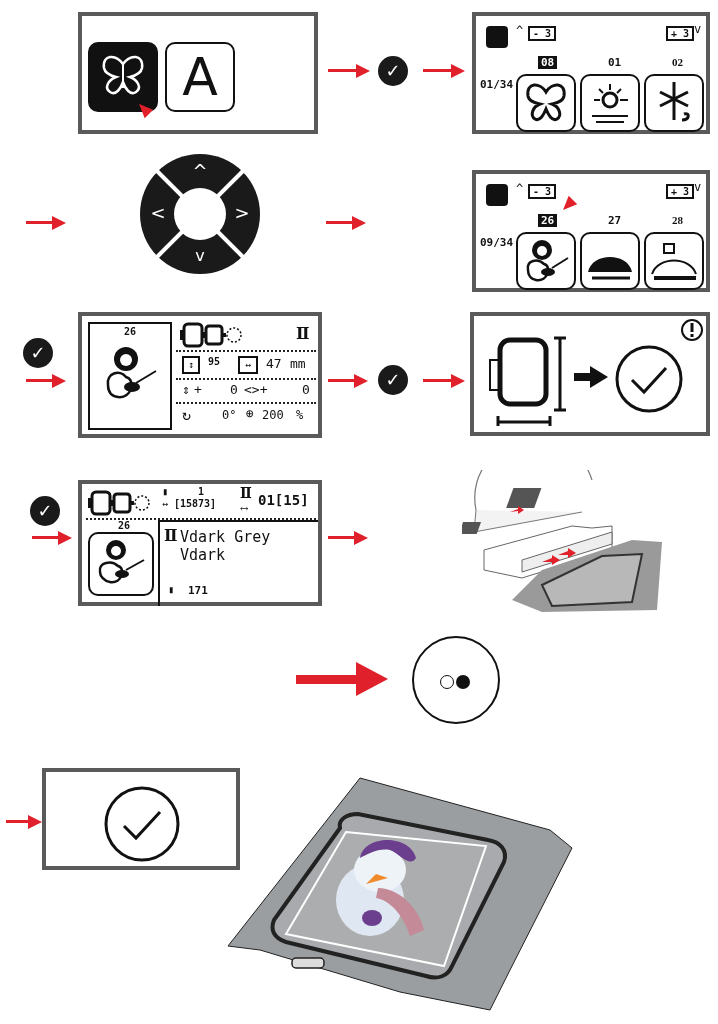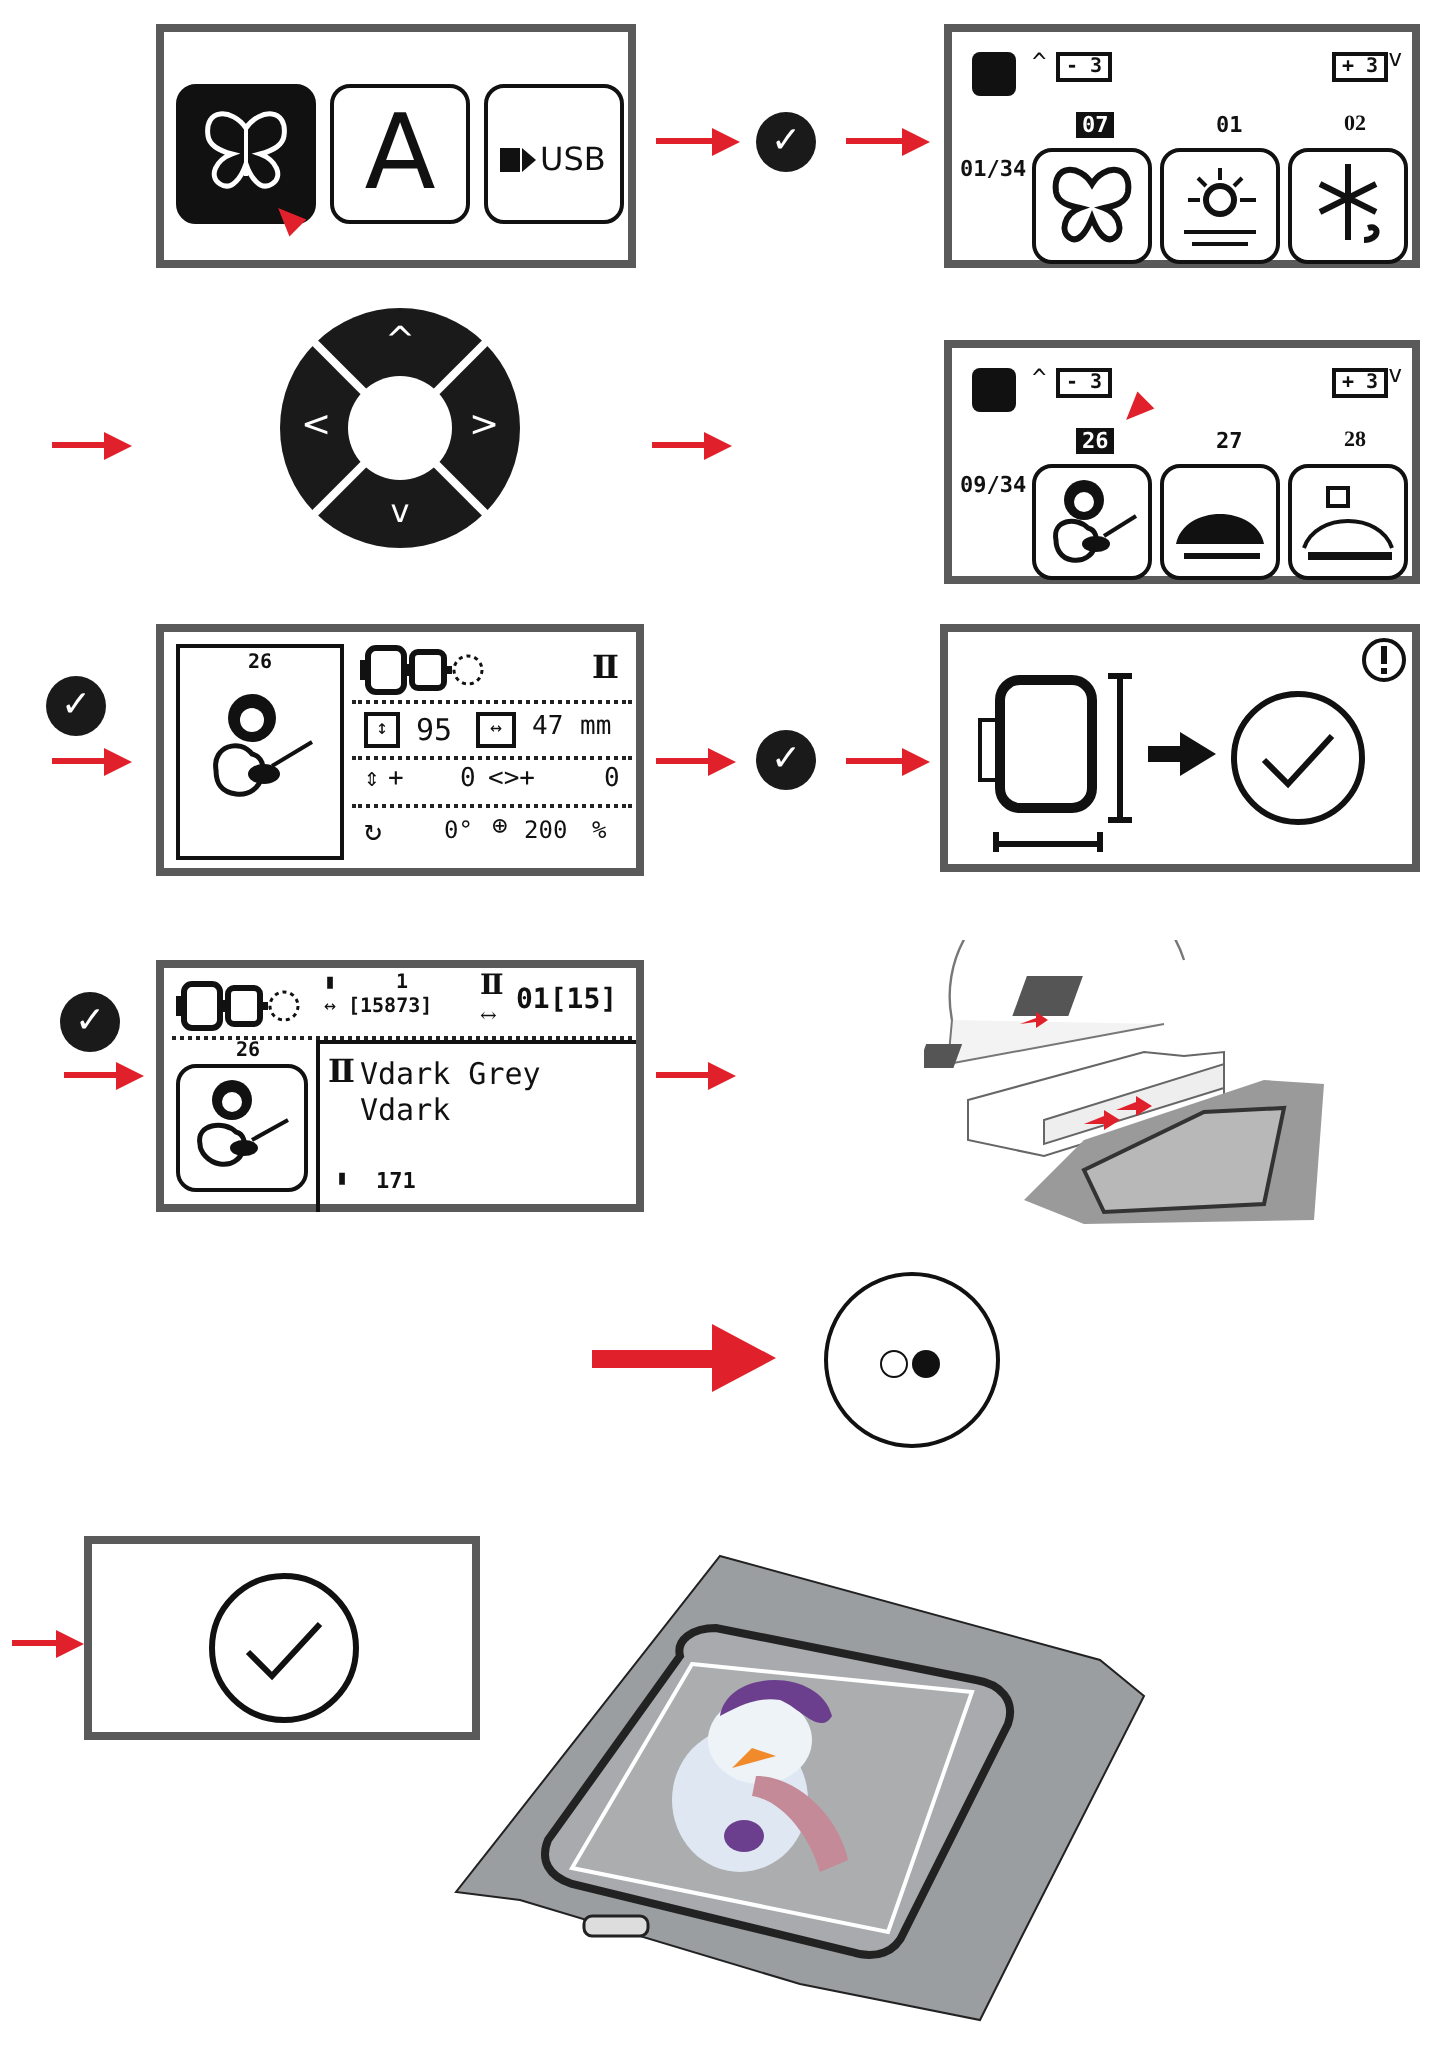--- a/index.html
+++ b/index.html
@@ -24,47 +24,40 @@
   <div class="tile" style="left:6px;top:26px;width:70px;height:70px;background:#111;">
     <svg width="66" height="66" viewBox="0 0 66 66">
       <path d="M33 20 C26 10 12 10 14 24 C15 30 22 32 26 33 C18 36 14 44 20 48 C26 52 31 44 33 38 C35 44 40 52 46 48 C52 44 48 36 40 33 C44 32 51 30 52 24 C54 10 40 10 33 20 Z" fill="none" stroke="#fff" stroke-width="2.5"></path>
       <line x1="33" y1="18" x2="33" y2="44" stroke="#fff" stroke-width="2"></line>
     </svg>
     <div class="abs" style="left:48px;top:58px;width:0;height:0;border-left:6px solid transparent;border-right:6px solid transparent;border-bottom:14px solid #e0202a;transform:rotate(-45deg);"></div>
   </div>
   <div class="tile" style="left:83px;top:26px;width:70px;height:70px;">
     <div style="font-family:'DejaVu Sans',sans-serif;font-size:52px;text-align:center;line-height:66px;">A</div>
   </div>
-  <div class="tile" style="left:160px;top:26px;width:70px;height:70px;">
-    <div style="position:absolute;left:6px;top:26px;display:flex;align-items:center;">
-      <span style="display:inline-block;width:10px;height:12px;background:#111;margin-right:1px;"></span>
-      <span style="display:inline-block;width:0;height:0;border-top:6px solid transparent;border-bottom:6px solid transparent;border-left:7px solid #111;margin-right:2px;"></span>
-      <span style="font-family:'DejaVu Sans',sans-serif;font-size:16px;">USB</span>
-    </div>
-  </div>
 </div>
 
 <div class="arrow" style="left:328px;top:64px;width:42px;">
     <div class="shaft" style="width:30px;"></div>
     <div class="head" style="left:28px;"></div>
   </div>
 <div class="badge" style="left:378px;top:56px;">✓</div>
 <div class="arrow" style="left:423px;top:64px;width:42px;">
     <div class="shaft" style="width:30px;"></div>
     <div class="head" style="left:28px;"></div>
   </div>
 
 <div class="lcd" style="left:472px;top:12px;width:238px;height:122px;">
   <div class="abs" style="left:10px;top:10px;width:22px;height:22px;background:#111;border-radius:4px;"></div>
   <div class="abs" style="left:40px;top:8px;font-size:12px;">^</div>
   <div class="abs pix" style="left:52px;top:10px;border:2px solid #111;font-size:10px;padding:0 3px;">- 3</div>
   <div class="abs pix" style="left:190px;top:10px;border:2px solid #111;font-size:10px;padding:0 3px;">+ 3</div>
   <div class="abs" style="left:218px;top:6px;font-size:12px;">v</div>
   <div class="abs pix" style="left:4px;top:62px;font-size:11px;">01/34</div>
-  <div class="numbox pix sel" style="left:62px;top:40px;">07</div>
+  <div class="numbox pix sel" style="left:62px;top:40px;">08</div>
   <div class="numbox pix" style="left:132px;top:40px;">01</div>
   <div class="numbox pix" style="left:196px;top:40px;font-family:Liberation Serif, serif;">02</div>
   <div class="tile" style="left:40px;top:58px;width:60px;height:58px;">
     <svg width="56" height="54" viewBox="0 0 56 54">
         <path d="M28 16 C22 6 8 6 10 20 C11 26 18 27 22 28 C14 31 12 40 17 43 C22 46 26 38 28 33 C30 38 34 46 39 43 C44 40 42 31 34 28 C38 27 45 26 46 20 C48 6 34 6 28 16 Z" fill="none" stroke="#111" stroke-width="3"></path>
       </svg>
   </div>
   <div class="tile" style="left:104px;top:58px;width:60px;height:58px;">
     <svg width="56" height="54" viewBox="0 0 56 54">
         <circle cx="28" cy="24" r="7" fill="none" stroke="#111" stroke-width="3"></circle>
@@ -169,21 +162,21 @@
     <rect x="2" y="8" width="4" height="10" fill="#111"></rect>
       <rect x="6" y="2" width="18" height="22" rx="4" fill="none" stroke="#111" stroke-width="3"></rect>
     <rect x="24" y="10" width="4" height="6" fill="#111"></rect>
       <rect x="28" y="4" width="16" height="18" rx="3" fill="none" stroke="#111" stroke-width="3"></rect>
     <rect x="44" y="11" width="4" height="4" fill="#111"></rect>
       <circle cx="56" cy="13" r="7" fill="none" stroke="#111" stroke-width="1.5" stroke-dasharray="2 2"></circle>
   </svg>
   <div class="abs" style="left:214px;top:8px;font-family:'DejaVu Serif',serif;font-weight:bold;font-size:16px;">Ⅱ</div>
   <div class="dotline" style="left:94px;top:34px;width:140px;"></div>
   <div class="abs" style="left:100px;top:40px;width:14px;height:14px;border:2px solid #111;font-size:10px;text-align:center;line-height:14px;">↕</div>
-  <div class="abs pix" style="left:126px;top:40px;font-size:15px;font-weight:normal;">95</div>
+  <div class="abs pix" style="left:126px;top:40px;font-size:10px;font-weight:bold;">95</div>
   <div class="abs" style="left:156px;top:40px;width:16px;height:14px;border:2px solid #111;font-size:10px;text-align:center;line-height:14px;">↔</div>
   <div class="abs pix" style="left:184px;top:40px;font-size:13px;font-weight:normal;">47</div>
   <div class="abs pix" style="left:208px;top:40px;font-size:13px;font-weight:normal;">mm</div>
   <div class="dotline" style="left:94px;top:62px;width:140px;"></div>
   <div class="abs" style="left:100px;top:66px;font-size:13px;">⇕</div>
   <div class="abs pix" style="left:112px;top:66px;font-size:13px;font-weight:normal;">+</div>
   <div class="abs pix" style="left:148px;top:66px;font-size:13px;font-weight:normal;">0</div>
   <div class="abs pix" style="left:162px;top:66px;font-size:13px;font-weight:normal;">&lt;&gt;+</div>
   <div class="abs pix" style="left:220px;top:66px;font-size:13px;font-weight:normal;">0</div>
   <div class="dotline" style="left:94px;top:86px;width:140px;"></div>

